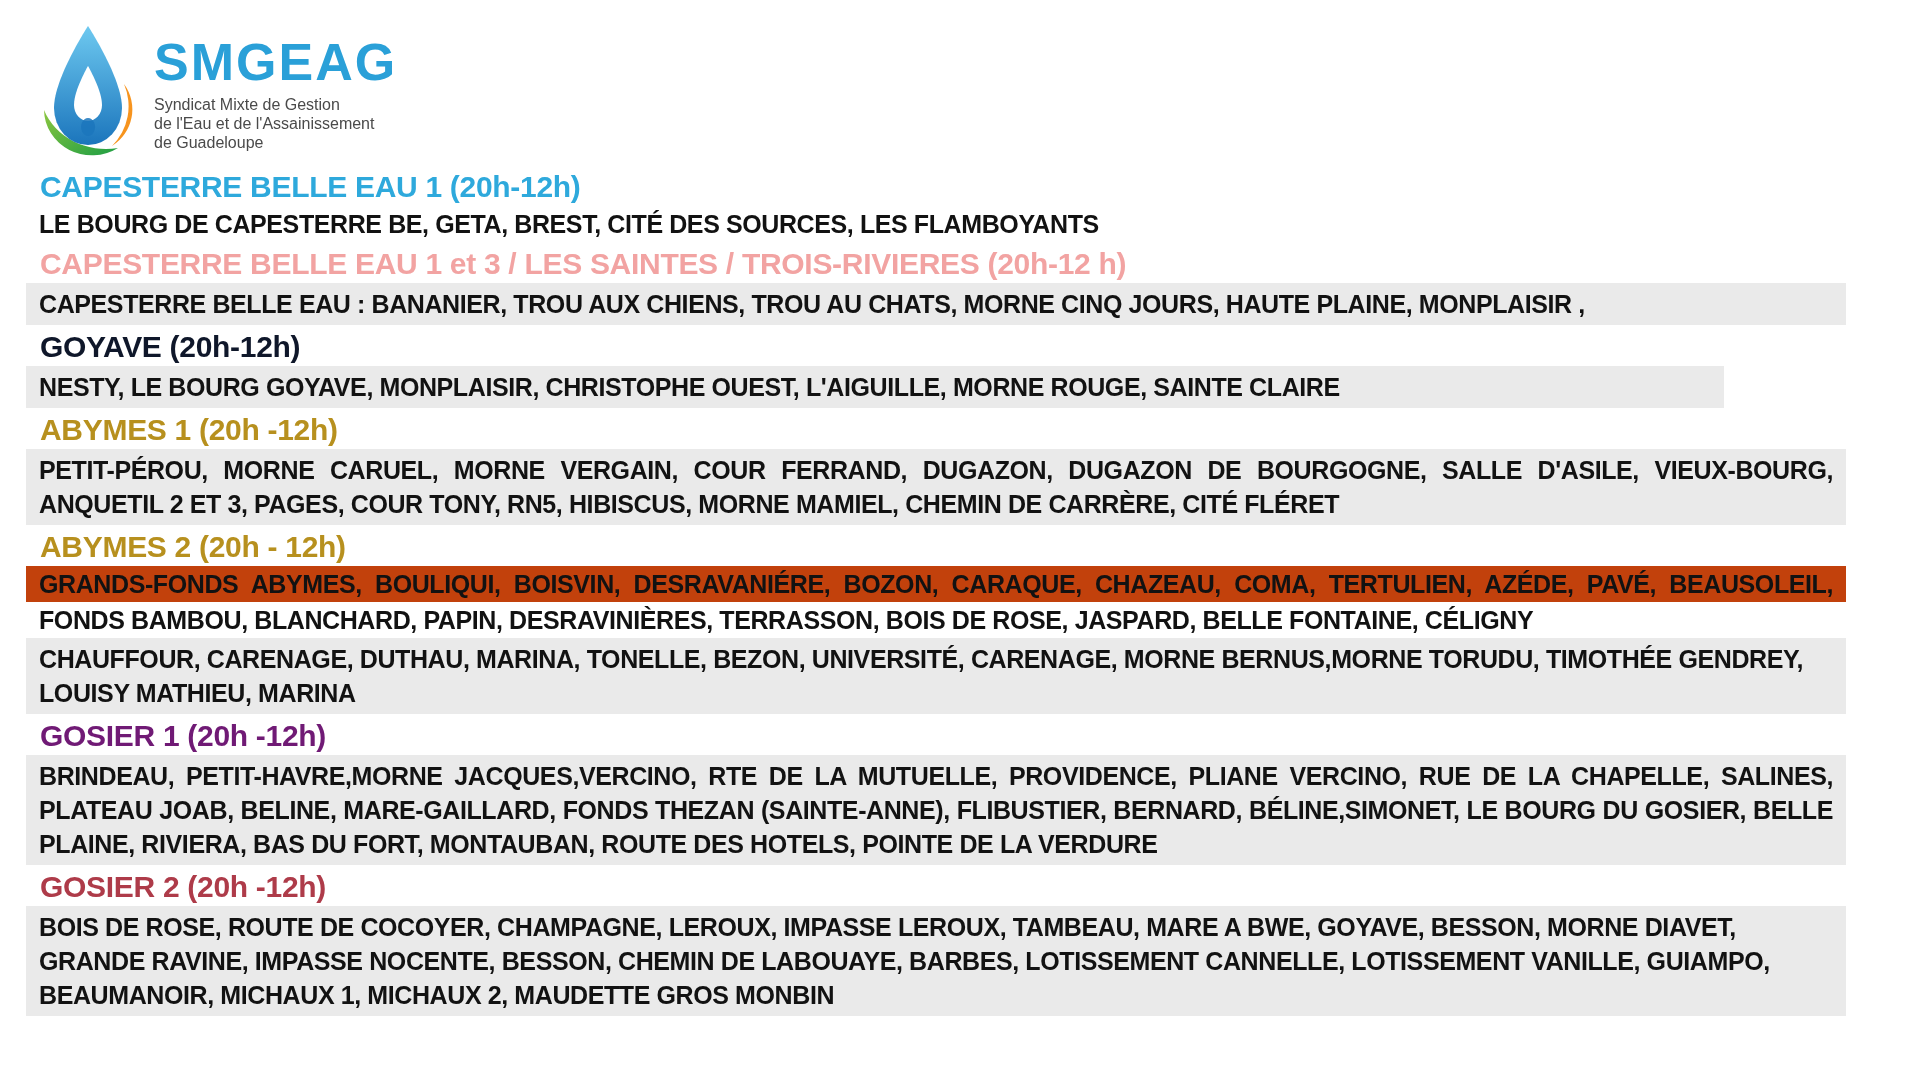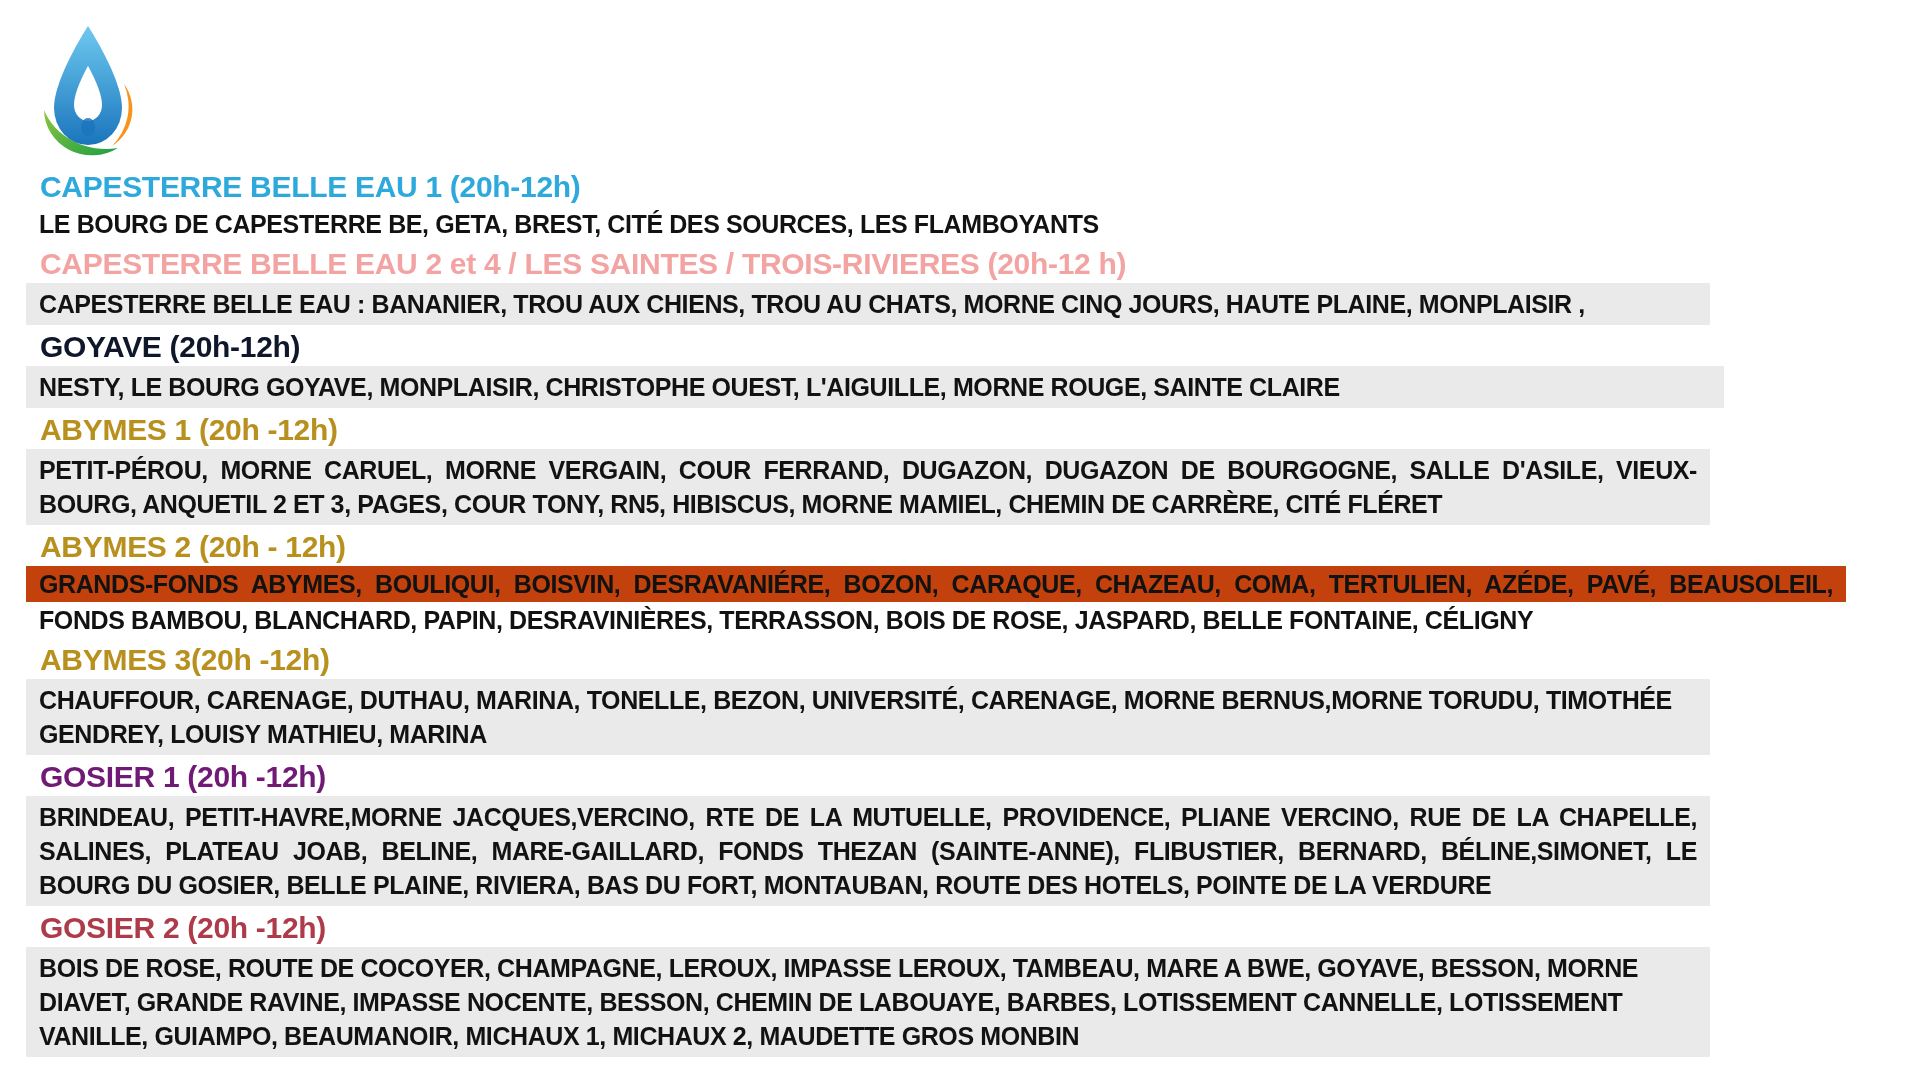--- a/index.html
+++ b/index.html
@@ -18,21 +18,21 @@
   .tagline { margin-top:7px; font-size:16px; line-height:19px; color:#4A4A4A; }
 
   
   .sections { margin-top:10px; }
   .sec-title {
     font-size:30px; font-weight:bold; line-height:33px;
     letter-spacing:-0.3px; margin:5px 0 3px 14px;
     white-space:nowrap;
   }
   .bar {
-    background:#EAEAEA; width:1684px; box-sizing:border-box;
+    background:#EAEAEA; width:1820px; box-sizing:border-box;
     padding:4px 13px; margin:0;
   }
   .list { width:1820px; }
   .list > .line { padding:1px 13px; }
   .line {
     font-size:25px; font-weight:bold; color:#121212;
     line-height:34px; letter-spacing:-0.4px;
   }
   .justify { text-align:justify; }
   .stretch { text-align:justify; text-align-last:justify; }
@@ -58,31 +58,39 @@
 
       <path d="M88 62 A43 43 0 0 1 76 124 A56 56 0 0 0 88 62 Z" fill="#F7941E"></path>
 
       <path d="M8 88 A48 46 0 0 0 82 126 A66 60 0 0 1 8 88 Z" fill="url(#greenG)"></path>
 
       <path d="M52 4 C52 4 18 56 18 86 a34 37 0 0 0 68 0 C86 56 52 4 52 4 Z" fill="url(#blueG)"></path>
 
       <path d="M52 44 C52 44 38 68 38 83 a14 16 0 0 0 28 0 C66 68 52 44 52 44 Z" fill="#FFFFFF"></path>
       <path d="M52 96 a7 9 0 1 0 0.1 0 Z" fill="#1B75BC" opacity="0.85"></path>
     </svg>
+    <div class="logo-text">
+      <div class="brand">SMGEAG</div>
+      <div class="tagline">
+        <div>Syndicat Mixte de Gestion</div>
+        <div>de l'Eau et de l'Assainissement</div>
+        <div>de Guadeloupe</div>
+      </div>
+    </div>
   </div>
 
   <div class="sections" id="sections">
       <div>
         <div class="sec-title" style="color: rgb(46, 169, 220);">CAPESTERRE BELLE EAU 1 (20h-12h)</div>
         <div class="list">
           <div class="line">LE BOURG DE CAPESTERRE BE, GETA, BREST, CITÉ DES SOURCES, LES FLAMBOYANTS</div>
         </div>
       </div>
       <div>
-        <div class="sec-title" style="color: rgb(242, 163, 162);">CAPESTERRE BELLE EAU 2 et 4 / LES SAINTES / TROIS-RIVIERES (20h-12 h)</div>
+        <div class="sec-title" style="color: rgb(242, 163, 162);">CAPESTERRE BELLE EAU 1 et 3 / LES SAINTES / TROIS-RIVIERES (20h-12 h)</div>
         <div class="bar">
           <div class="line">CAPESTERRE BELLE EAU : BANANIER, TROU AUX CHIENS, TROU AU CHATS, MORNE CINQ JOURS, HAUTE PLAINE, MONPLAISIR ,</div>
         </div>
       </div>
       <div>
         <div class="sec-title" style="color: #0f172a;">GOYAVE (20h-12h)</div>
         <div class="bar" style="width: 1698px;">
           <div class="line">NESTY, LE BOURG GOYAVE, MONPLAISIR, CHRISTOPHE OUEST, L'AIGUILLE, MORNE ROUGE, SAINTE CLAIRE</div>
         </div>
       </div>
@@ -93,21 +101,20 @@
         </div>
       </div>
       <div>
         <div class="sec-title" style="color: rgb(183, 144, 30);">ABYMES 2  (20h - 12h)</div>
         <div class="list">
           <div class="line cream stretch pad">GRANDS-FONDS ABYMES, BOULIQUI, BOISVIN, DESRAVANIÉRE, BOZON, CARAQUE, CHAZEAU, COMA, TERTULIEN, AZÉDE, PAVÉ, BEAUSOLEIL,</div>
           <div class="line pad">FONDS BAMBOU, BLANCHARD, PAPIN, DESRAVINIÈRES, TERRASSON, BOIS DE ROSE, JASPARD, BELLE FONTAINE, CÉLIGNY</div>
         </div>
       </div>
       <div>
-        <div class="sec-title" style="color: rgb(183, 144, 30);">ABYMES 3(20h -12h)</div>
         <div class="bar">
           <div class="line">CHAUFFOUR, CARENAGE, DUTHAU, MARINA, TONELLE, BEZON, UNIVERSITÉ, CARENAGE, MORNE BERNUS,MORNE TORUDU, TIMOTHÉE GENDREY, LOUISY MATHIEU, MARINA</div>
         </div>
       </div>
       <div>
         <div class="sec-title" style="color: #701a75;">GOSIER 1 (20h -12h)</div>
         <div class="bar">
           <div class="line justify">BRINDEAU, PETIT-HAVRE,MORNE JACQUES,VERCINO, RTE DE LA MUTUELLE, PROVIDENCE, PLIANE VERCINO, RUE DE LA CHAPELLE, SALINES, PLATEAU JOAB,  BELINE, MARE-GAILLARD, FONDS THEZAN (SAINTE-ANNE), FLIBUSTIER,  BERNARD, BÉLINE,SIMONET, LE BOURG DU GOSIER, BELLE PLAINE, RIVIERA, BAS DU FORT, MONTAUBAN, ROUTE DES HOTELS, POINTE DE LA VERDURE</div>
         </div>
       </div>

